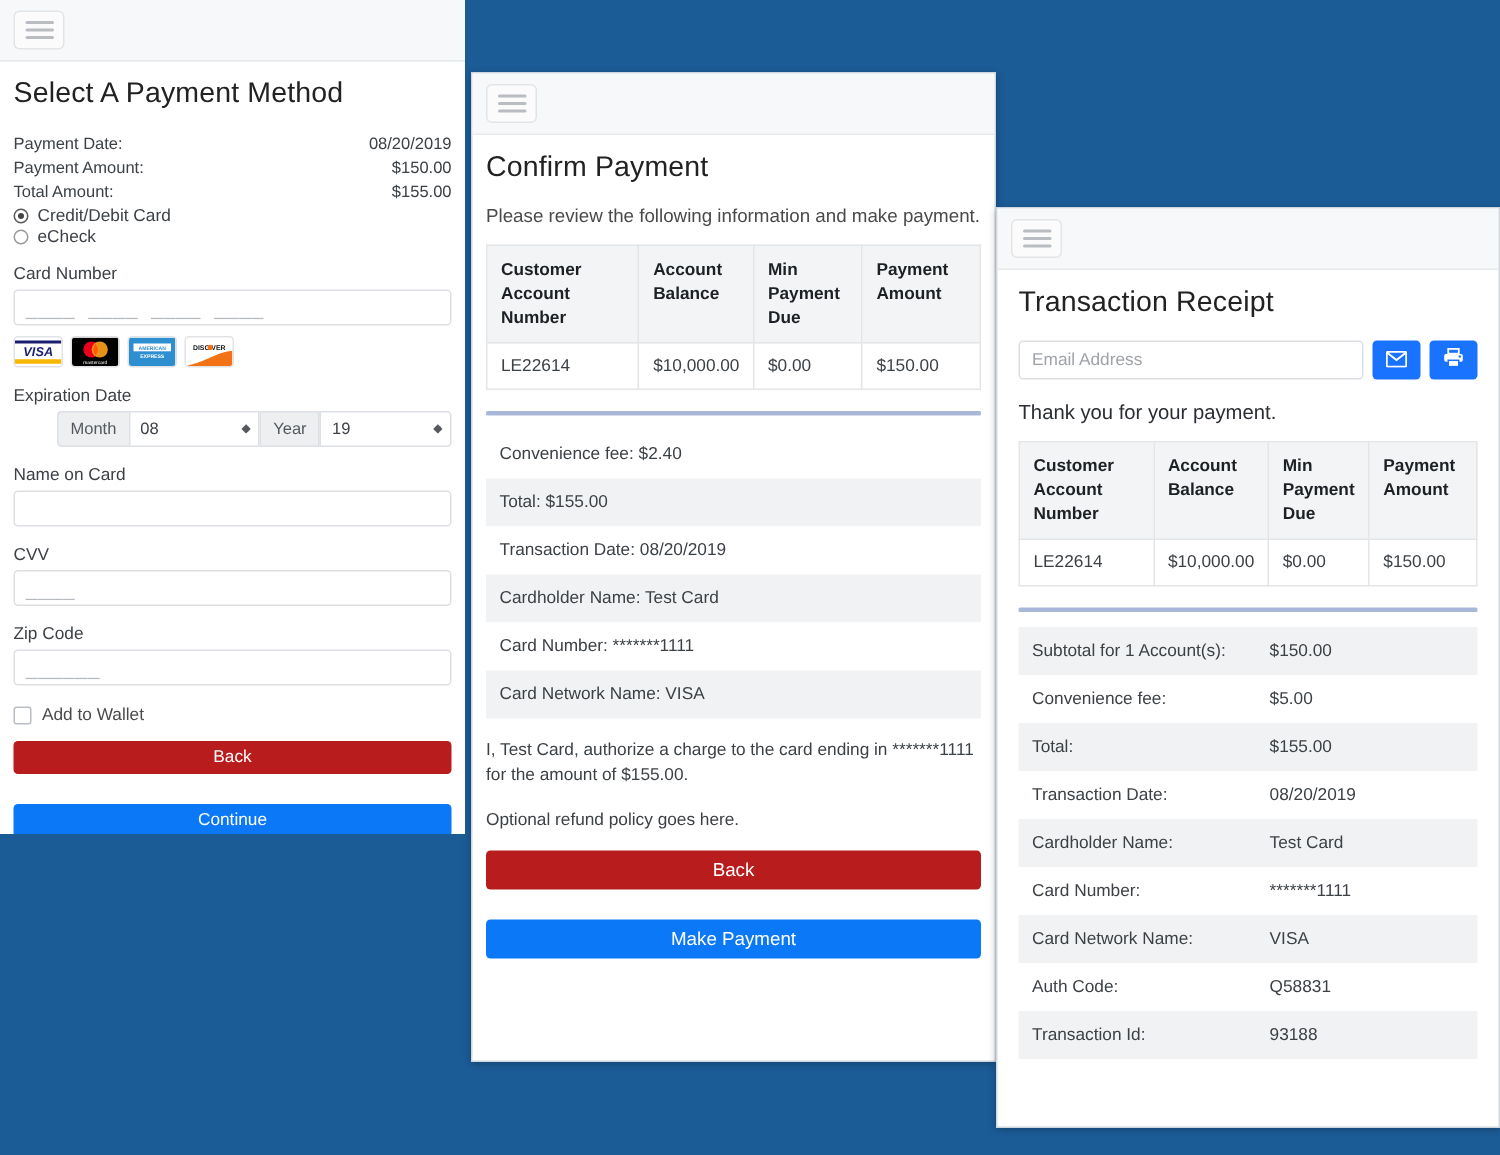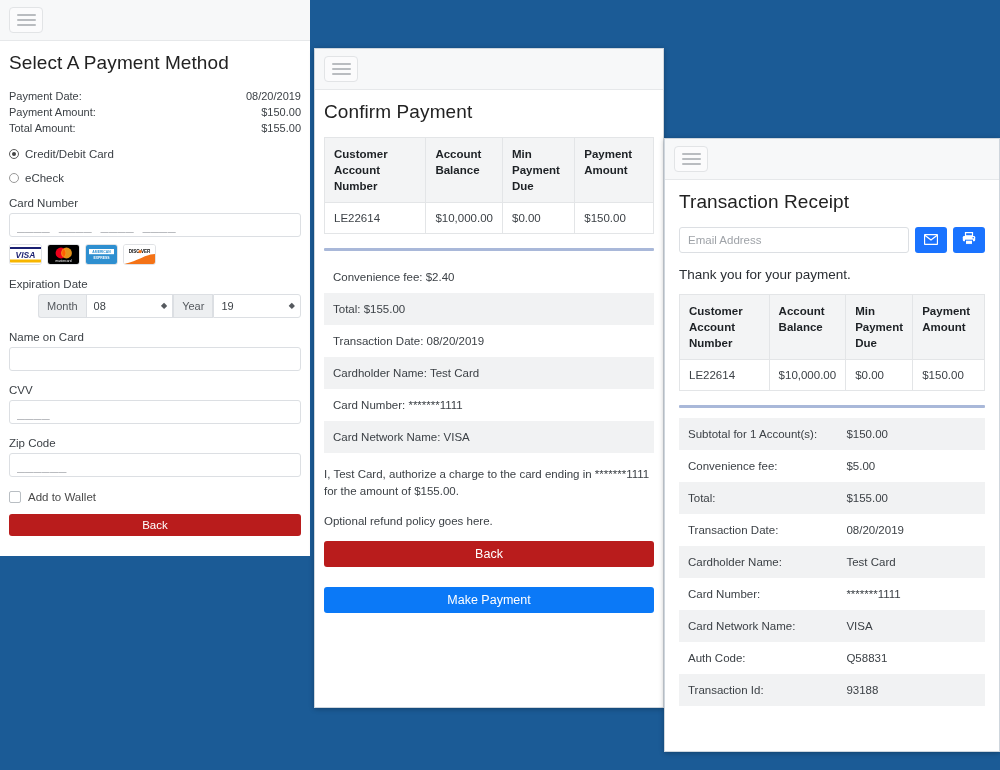--- a/index.html
+++ b/index.html
@@ -60,21 +60,21 @@
   
   .sumline {
     display: flex;
     justify-content: space-between;
     font-size: 11px;
     color: #3c4146;
     line-height: 16px;
   }
 
   
-  .radio-row { display: flex; align-items: center; gap: 6px; margin-top: 12px; }
+  .radio-row { display: flex; align-items: center; gap: 6px; margin-top: 2px; }
   .radio-row:first-of-type { margin-top: 10px; }
   .radio {
     width: 10px; height: 10px;
     border-radius: 50%;
     border: 1px solid #999;
     background: #fff;
     position: relative;
     flex: 0 0 auto;
   }
   .radio.on { border-color: #5a5a5a; }
@@ -389,20 +389,21 @@
     <div class="navbar">
       <div class="ham-btn">
         <i></i>
           <i></i>
           <i></i>
       </div>
     </div>
 
     <div class="body-pad">
       <h1 class="title">Confirm Payment</h1>
+      <p class="lead">Please review the following information and make payment.</p>
 
       <table class="acct">
         <thead>
           <tr>
             <th class="col-w1">Customer Account Number</th>
             <th class="col-w2">Account Balance</th>
             <th class="col-w3">Min Payment Due</th>
             <th class="col-w4">Payment Amount</th>
           </tr>
         </thead>

